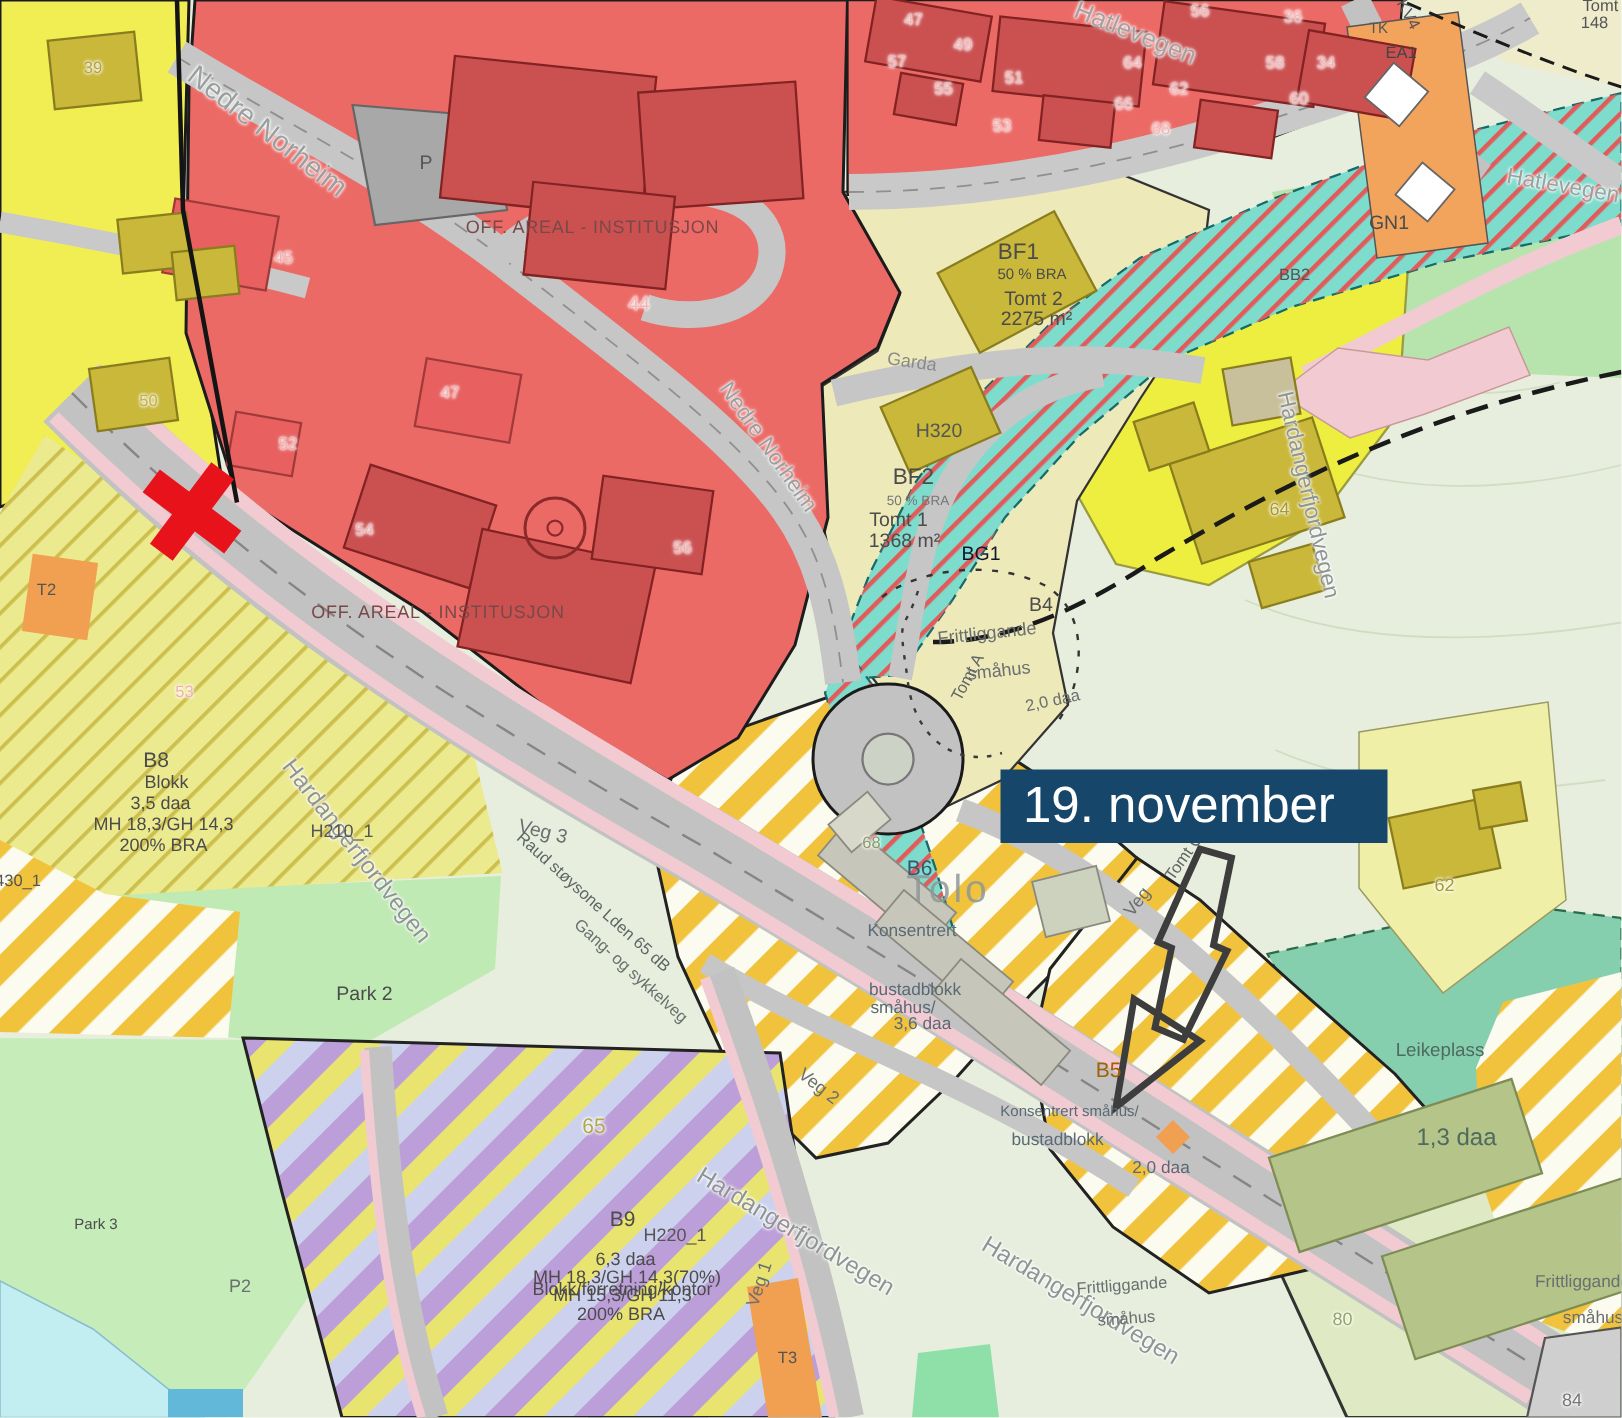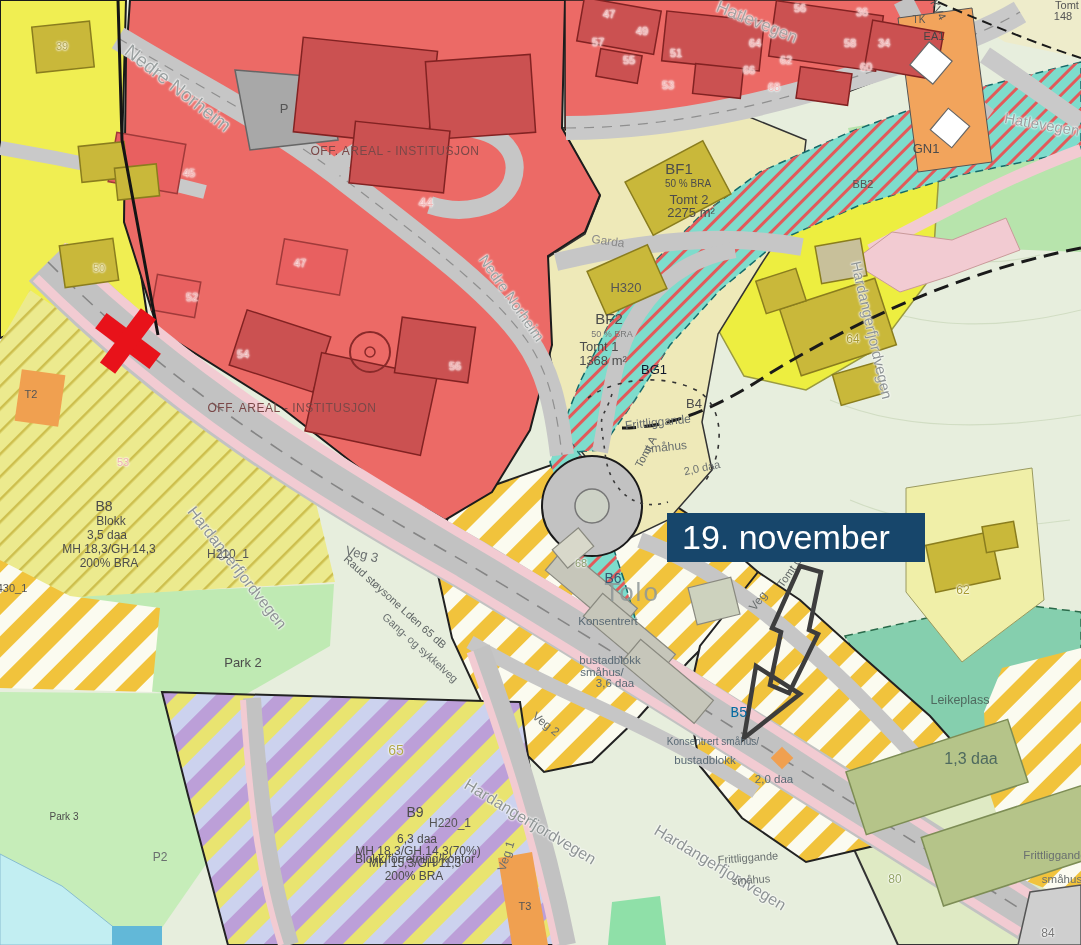--- a/index.html
+++ b/index.html
@@ -233,21 +233,21 @@
       <div class="lbl" style="left: 666px; top: 447px; font-size: 12px; color: rgb(106, 112, 112); transform: translate(-50%, -50%) rotate(-6deg);">småhus</div>
       <div class="lbl" style="left: 646px; top: 452px; font-size: 11px; color: rgb(95, 101, 101); transform: translate(-50%, -50%) rotate(-62deg);">Tomt A</div>
       <div class="lbl" style="left: 702px; top: 468px; font-size: 11px; color: rgb(106, 112, 112); transform: translate(-50%, -50%) rotate(-12deg);">2,0 daa</div>
       <div class="lbl" style="left: 790px; top: 572px; font-size: 11px; color: rgb(95, 101, 101); transform: translate(-50%, -50%) rotate(-55deg);">Tomt C</div>
       <div class="lbl" style="left: 613px; top: 578px; font-size: 14px; color: rgb(58, 85, 112); transform: translate(-50%, -50%) rotate(0deg);">B6</div>
       <div class="lbl" style="left: 632px; top: 592px; font-size: 26px; color: rgb(143, 152, 152); transform: translate(-50%, -50%) rotate(0deg); letter-spacing: 2px; opacity: 0.85;">Tolo</div>
       <div class="lbl" style="left: 608px; top: 622px; font-size: 11.5px; color: rgb(90, 106, 117); transform: translate(-50%, -50%) rotate(0deg);">Konsentrert</div>
       <div class="lbl" style="left: 602px; top: 641px; font-size: 11.5px; color: rgb(90, 106, 117); transform: translate(-50%, -50%) rotate(0deg); margin-top: 32px;">småhus/</div>
       <div class="lbl" style="left: 610px; top: 661px; font-size: 11.5px; color: rgb(90, 106, 117); transform: translate(-50%, -50%) rotate(0deg);">bustadblokk</div>
       <div class="lbl" style="left: 615px; top: 684px; font-size: 11.5px; color: rgb(90, 106, 117); transform: translate(-50%, -50%) rotate(0deg);">3,6 daa</div>
-      <div class="lbl" style="left: 739px; top: 713px; font-size: 14px; color: #0369a1; transform: translate(-50%, -50%) rotate(0deg); font-family: Liberation Mono, monospace;">B5</div>
+      <div class="lbl" style="left: 739px; top: 713px; font-size: 14px; color: #a16207; transform: translate(-50%, -50%) rotate(0deg);">B5</div>
       <div class="lbl" style="left: 713px; top: 742px; font-size: 10px; color: rgb(90, 106, 117); transform: translate(-50%, -50%) rotate(0deg);">Konsentrert småhus/</div>
       <div class="lbl" style="left: 705px; top: 761px; font-size: 11.5px; color: rgb(90, 106, 117); transform: translate(-50%, -50%) rotate(0deg);">bustadblokk</div>
       <div class="lbl" style="left: 774px; top: 780px; font-size: 11.5px; color: rgb(90, 106, 117); transform: translate(-50%, -50%) rotate(0deg);">2,0 daa</div>
       <div class="lbl" style="left: 104px; top: 506px; font-size: 14px; color: rgb(76, 76, 76); transform: translate(-50%, -50%) rotate(0deg);">B8</div>
       <div class="lbl" style="left: 111px; top: 521px; font-size: 12px; color: rgb(76, 76, 76); transform: translate(-50%, -50%) rotate(0deg);">Blokk</div>
       <div class="lbl" style="left: 107px; top: 535px; font-size: 12px; color: rgb(76, 76, 76); transform: translate(-50%, -50%) rotate(0deg);">3,5 daa</div>
       <div class="lbl" style="left: 109px; top: 549px; font-size: 12px; color: rgb(76, 76, 76); transform: translate(-50%, -50%) rotate(0deg);">MH 18,3/GH 14,3</div>
       <div class="lbl" style="left: 109px; top: 563px; font-size: 12px; color: rgb(76, 76, 76); transform: translate(-50%, -50%) rotate(0deg);">200% BRA</div>
       <div class="lbl" style="left: 228px; top: 554px; font-size: 12px; color: rgb(85, 85, 85); transform: translate(-50%, -50%) rotate(0deg);">H210_1</div>
       <div class="lbl" style="left: 415px; top: 812px; font-size: 14px; color: rgb(76, 76, 76); transform: translate(-50%, -50%) rotate(0deg);">B9</div>

